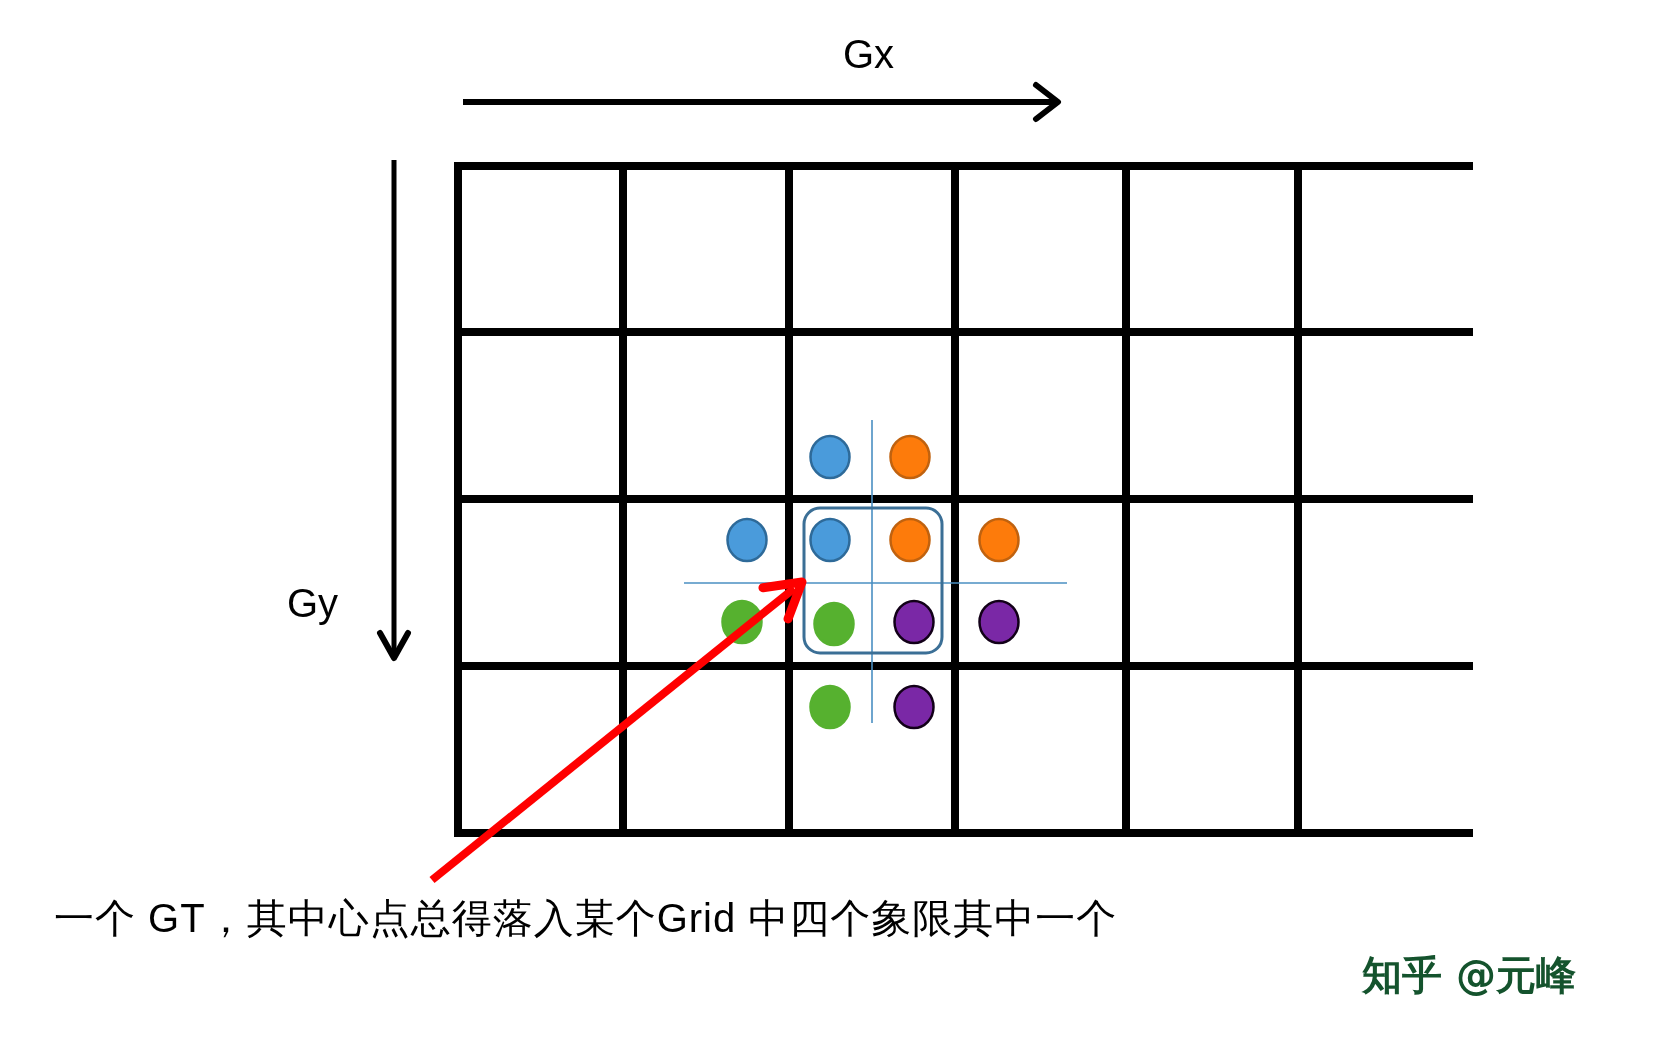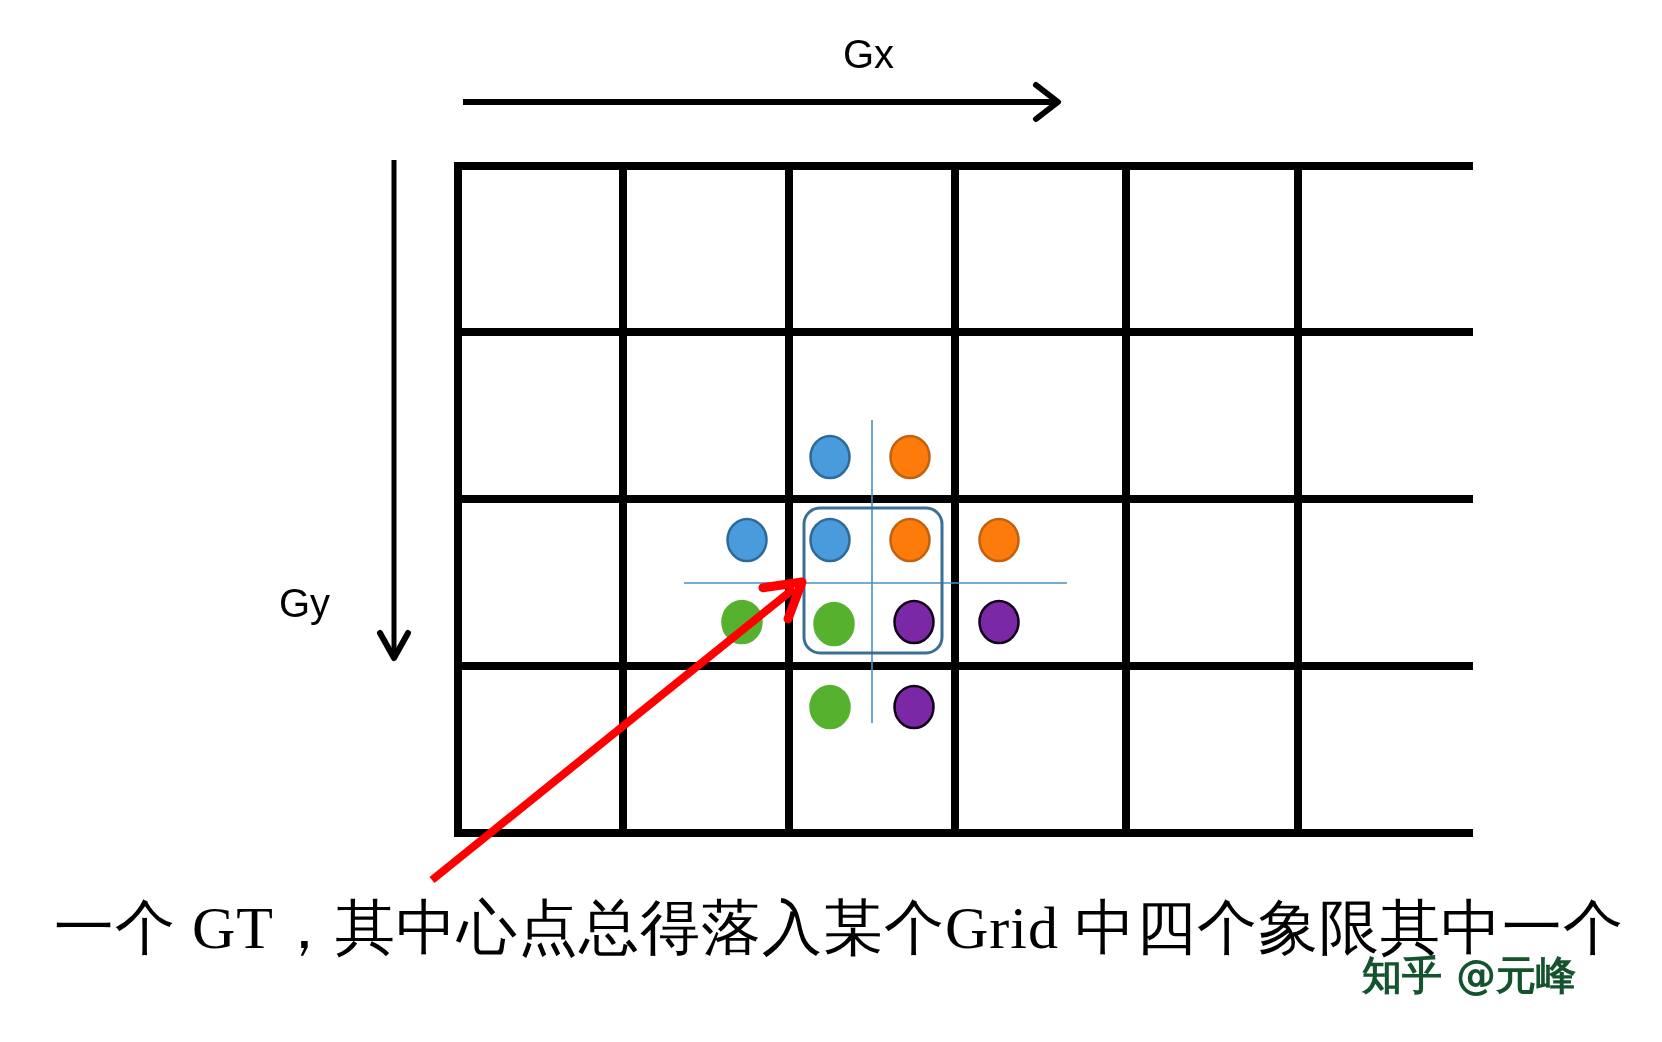--- a/index.html
+++ b/index.html
@@ -7,22 +7,22 @@
   #canvas { position: absolute; left: 0; top: 0; }
   .label {
     position: absolute;
     font-family: "Liberation Sans", "DejaVu Sans", sans-serif;
     color: #000;
     white-space: nowrap;
     line-height: 1;
   }
   .axis-label { font-size: 40px; }
   .caption {
-    font-family: Liberation Serif, serif;
-    font-size: 60px;
+    font-family: Liberation Sans, sans-serif;
+    font-size: 40px;
     letter-spacing: 1px;
   }
   .watermark {
     font-family: "DejaVu Sans", "Liberation Sans", sans-serif;
     font-size: 40px;
     color: #14532d;
     font-weight: bold;
   }
 </style>
 </head>
@@ -72,15 +72,15 @@
       <ellipse cx="830" cy="707" rx="19.5" ry="21" fill="#56b12f" stroke="#56b12f" stroke-width="2.5"></ellipse>
       <ellipse cx="914" cy="707" rx="19.5" ry="21" fill="#7a28a6" stroke="#120018" stroke-width="2.5"></ellipse>
     </g>
   <g id="pointer">
       <line x1="432" y1="880" x2="794.2118896551137" y2="588.2725861696651" stroke="#ff0000" stroke-width="8" stroke-linecap="butt"></line>
       <polyline points="788.065597166717,618.9030136666343 802,582 762.9752524880562,587.750572287089" fill="none" stroke="#ff0000" stroke-width="9" stroke-linecap="round" stroke-linejoin="round"></polyline>
     </g>
 </svg>
 
 <div class="label axis-label" style="left:843px; top:34px;">Gx</div>
-<div class="label axis-label" style="left:279px; top:583px;">Gy</div>
+<div class="label axis-label" style="left:287px; top:583px;">Gy</div>
 <div class="label caption" style="left:54px; top:898px;">一个 GT，其中心点总得落入某个Grid 中四个象限其中一个</div>
 <div class="label watermark" style="left:1362px; top:955px;">知乎 @元峰</div>
 
 </body></html>

